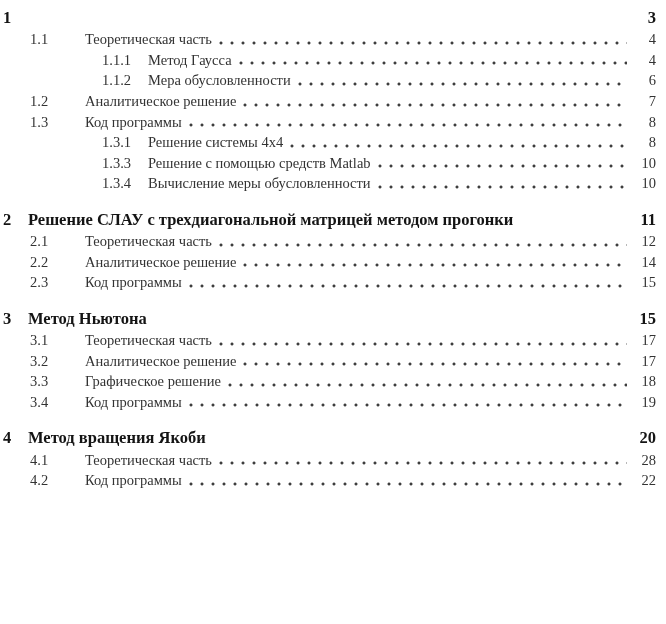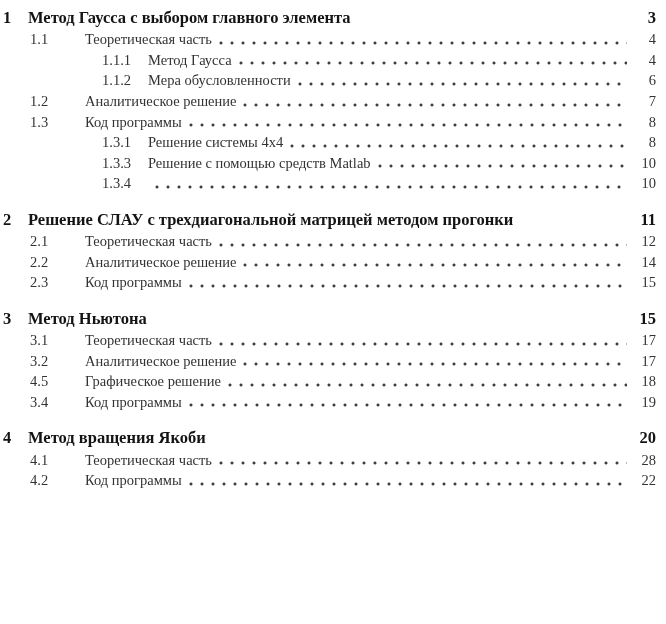--- a/index.html
+++ b/index.html
@@ -68,21 +68,20 @@
     text-align: right;
   }
 </style>
 </head>
 <body>
 
 <main class="page-wrap">
   <div id="toc">
       <div class="row chapter">
     <span class="num">1</span>
-    <span class="title">Метод Гаусса с выбором главного элемента</span>
     <span class="leader"></span>
     <span class="page">3</span>
   </div>
       <div class="row section">
     <span class="num">1.1</span>
     <span class="title">Теоретическая часть</span>
     <span class="leader"></span>
     <span class="page">4</span>
   </div>
       <div class="row subsection">
@@ -116,20 +115,21 @@
     <span class="page">8</span>
   </div>
       <div class="row subsection">
     <span class="num">1.3.3</span>
     <span class="title">Решение с помощью средств Matlab</span>
     <span class="leader"></span>
     <span class="page">10</span>
   </div>
       <div class="row subsection">
     <span class="num">1.3.4</span>
+    <span class="title">Вычисление меры обусловленности</span>
     <span class="leader"></span>
     <span class="page">10</span>
   </div>
       <div class="row chapter">
     <span class="num">2</span>
     <span class="title">Решение СЛАУ с трехдиагональной матрицей методом прогонки</span>
     <span class="leader"></span>
     <span class="page">11</span>
   </div>
       <div class="row section">
@@ -162,21 +162,21 @@
     <span class="leader"></span>
     <span class="page">17</span>
   </div>
       <div class="row section">
     <span class="num">3.2</span>
     <span class="title">Аналитическое решение</span>
     <span class="leader"></span>
     <span class="page">17</span>
   </div>
       <div class="row section">
-    <span class="num">4.5</span>
+    <span class="num">3.3</span>
     <span class="title">Графическое решение</span>
     <span class="leader"></span>
     <span class="page">18</span>
   </div>
       <div class="row section">
     <span class="num">3.4</span>
     <span class="title">Код программы</span>
     <span class="leader"></span>
     <span class="page">19</span>
   </div>

